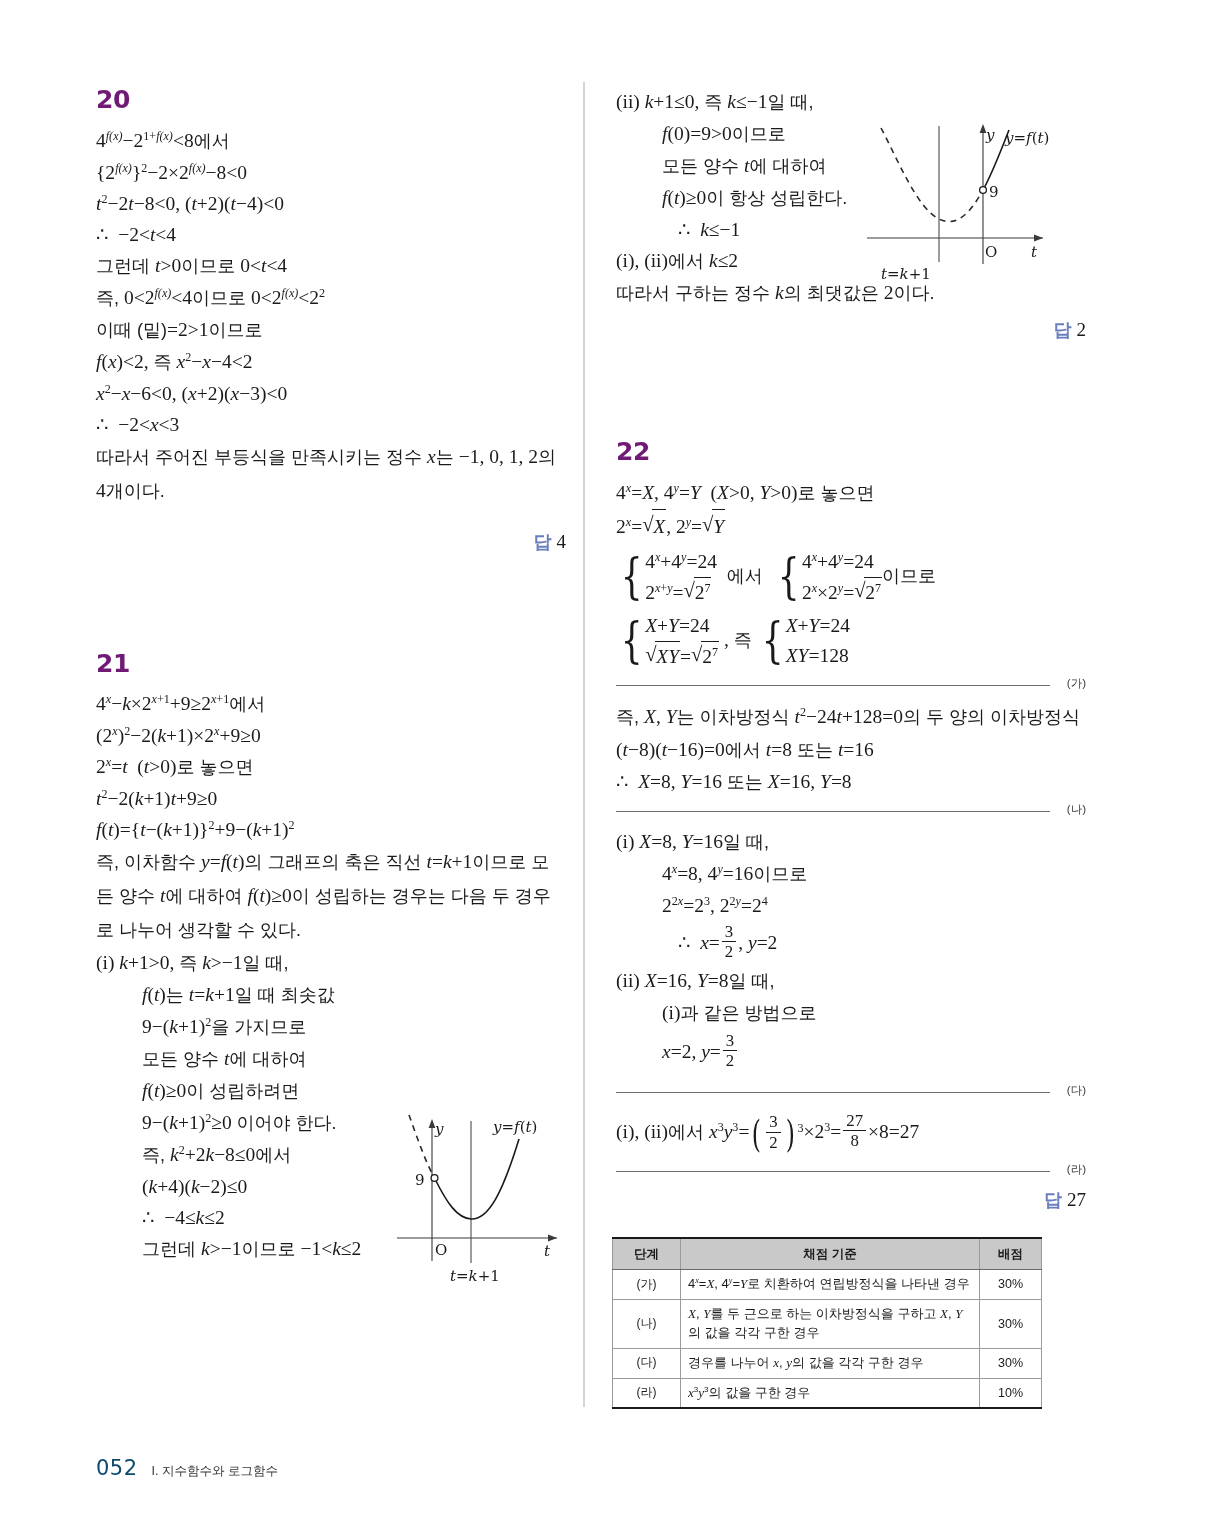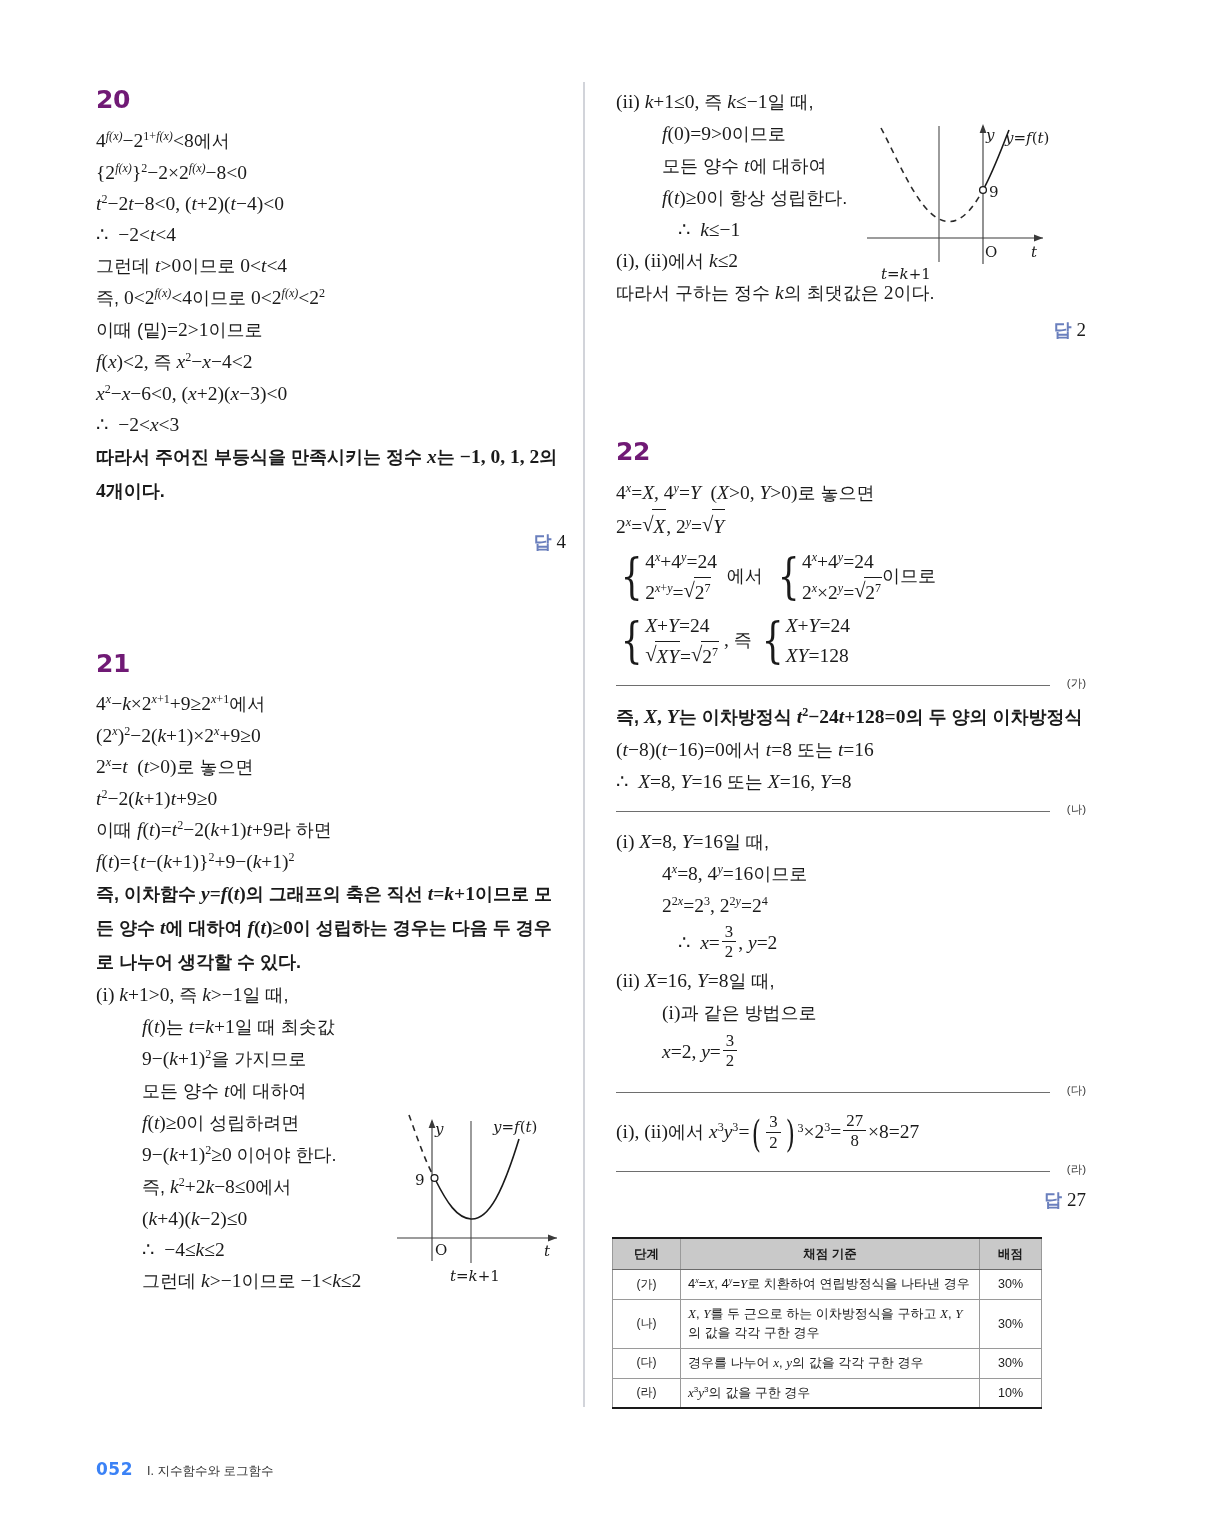--- a/index.html
+++ b/index.html
@@ -35,21 +35,21 @@
     line-height:1.1;
   }
 
   
   .line {
     font-size:19.5px;
     line-height:31px;
     white-space:nowrap;
     margin:0;
   }
-  .line.wrap { white-space:normal; line-height:33px;font-weight:bold; }
+  .line.wrap { white-space:normal; line-height:33px; }
   .ind2 { padding-left:46px; }
   .ind3 { padding-left:62px; }
 
   .ko { font-family:"Liberation Sans", sans-serif; font-size:18px; }
   .mi { font-style:italic; font-family:"Liberation Serif", serif; }
   .mr { font-family:"Liberation Serif", serif; }
   sup, sub { font-size:0.62em; line-height:0; }
   sup { vertical-align:super; }
 
   
@@ -125,22 +125,22 @@
   }
   .rubric tbody tr:last-child td { border-bottom:2.6px solid #1a1a1a; }
   .rubric td.crit { text-align:left; font-size:13px; }
   .rubric col.c1 { width:68px; }
   .rubric col.c3 { width:62px; }
   .rubric .step { font-size:12px; }
 
   
   .footer { position:absolute; left:96px; bottom:55px; display:flex; align-items:baseline; gap:14px; }
   .footer .pg {
-    font-family:"DejaVu Sans", sans-serif; font-weight:bold;
-    font-size:17px; color:#3b82f6; letter-spacing:0.5px;
+    font-family:"DejaVu Sans", sans-serif; font-weight:normal;
+    font-size:21px; color:#0c4a6e; letter-spacing:0.5px;
   }
   .footer .ch {
     font-family:"Liberation Sans", sans-serif;
     font-size:12.5px; color:#333;
   }
 
   
   .graph { position:absolute; }
   .g1 { left:395px; top:1103px; }
   .g2 { left:865px; top:112px; }
@@ -203,23 +203,20 @@
         4<sup class="mi">x</sup>−<span class="mi">k</span>×2<sup><span class="mi">x</span>+1</sup>+9≥2<sup><span class="mi">x</span>+1</sup><span class="ko">에서</span>
       </div>
       <div class="line">
         (2<sup class="mi">x</sup>)<sup>2</sup>−2(<span class="mi">k</span>+1)×2<sup class="mi">x</sup>+9≥0
       </div>
       <div class="line">
         2<sup class="mi">x</sup>=<span class="mi">t</span>&nbsp; (<span class="mi">t</span>&gt;0)<span class="ko">로 놓으면</span>
       </div>
       <div class="line">
         <span class="mi">t</span><sup>2</sup>−2(<span class="mi">k</span>+1)<span class="mi">t</span>+9≥0
-      </div>
-      <div class="line">
-        <span class="ko">이때 </span><span class="mi">f</span>(<span class="mi">t</span>)=<span class="mi">t</span><sup>2</sup>−2(<span class="mi">k</span>+1)<span class="mi">t</span>+9<span class="ko">라 하면</span>
       </div>
       <div class="line">
         <span class="mi">f</span>(<span class="mi">t</span>)={<span class="mi">t</span>−(<span class="mi">k</span>+1)}<sup>2</sup>+9−(<span class="mi">k</span>+1)<sup>2</sup>
       </div>
       <div class="line wrap">
         <span class="ko">즉, 이차함수 </span><span class="mi">y</span>=<span class="mi">f</span>(<span class="mi">t</span>)<span class="ko">의 그래프의 축은 직선 </span><span class="mi">t</span>=<span class="mi">k</span>+1<span class="ko">이므로 모든 양수 </span><span class="mi">t</span><span class="ko">에 대하여 </span><span class="mi">f</span>(<span class="mi">t</span>)≥0<span class="ko">이 성립하는 경우는 다음 두 경우로 나누어 생각할 수 있다.</span>
       </div>
 
       <div style="position:relative;">
         <div class="line">

